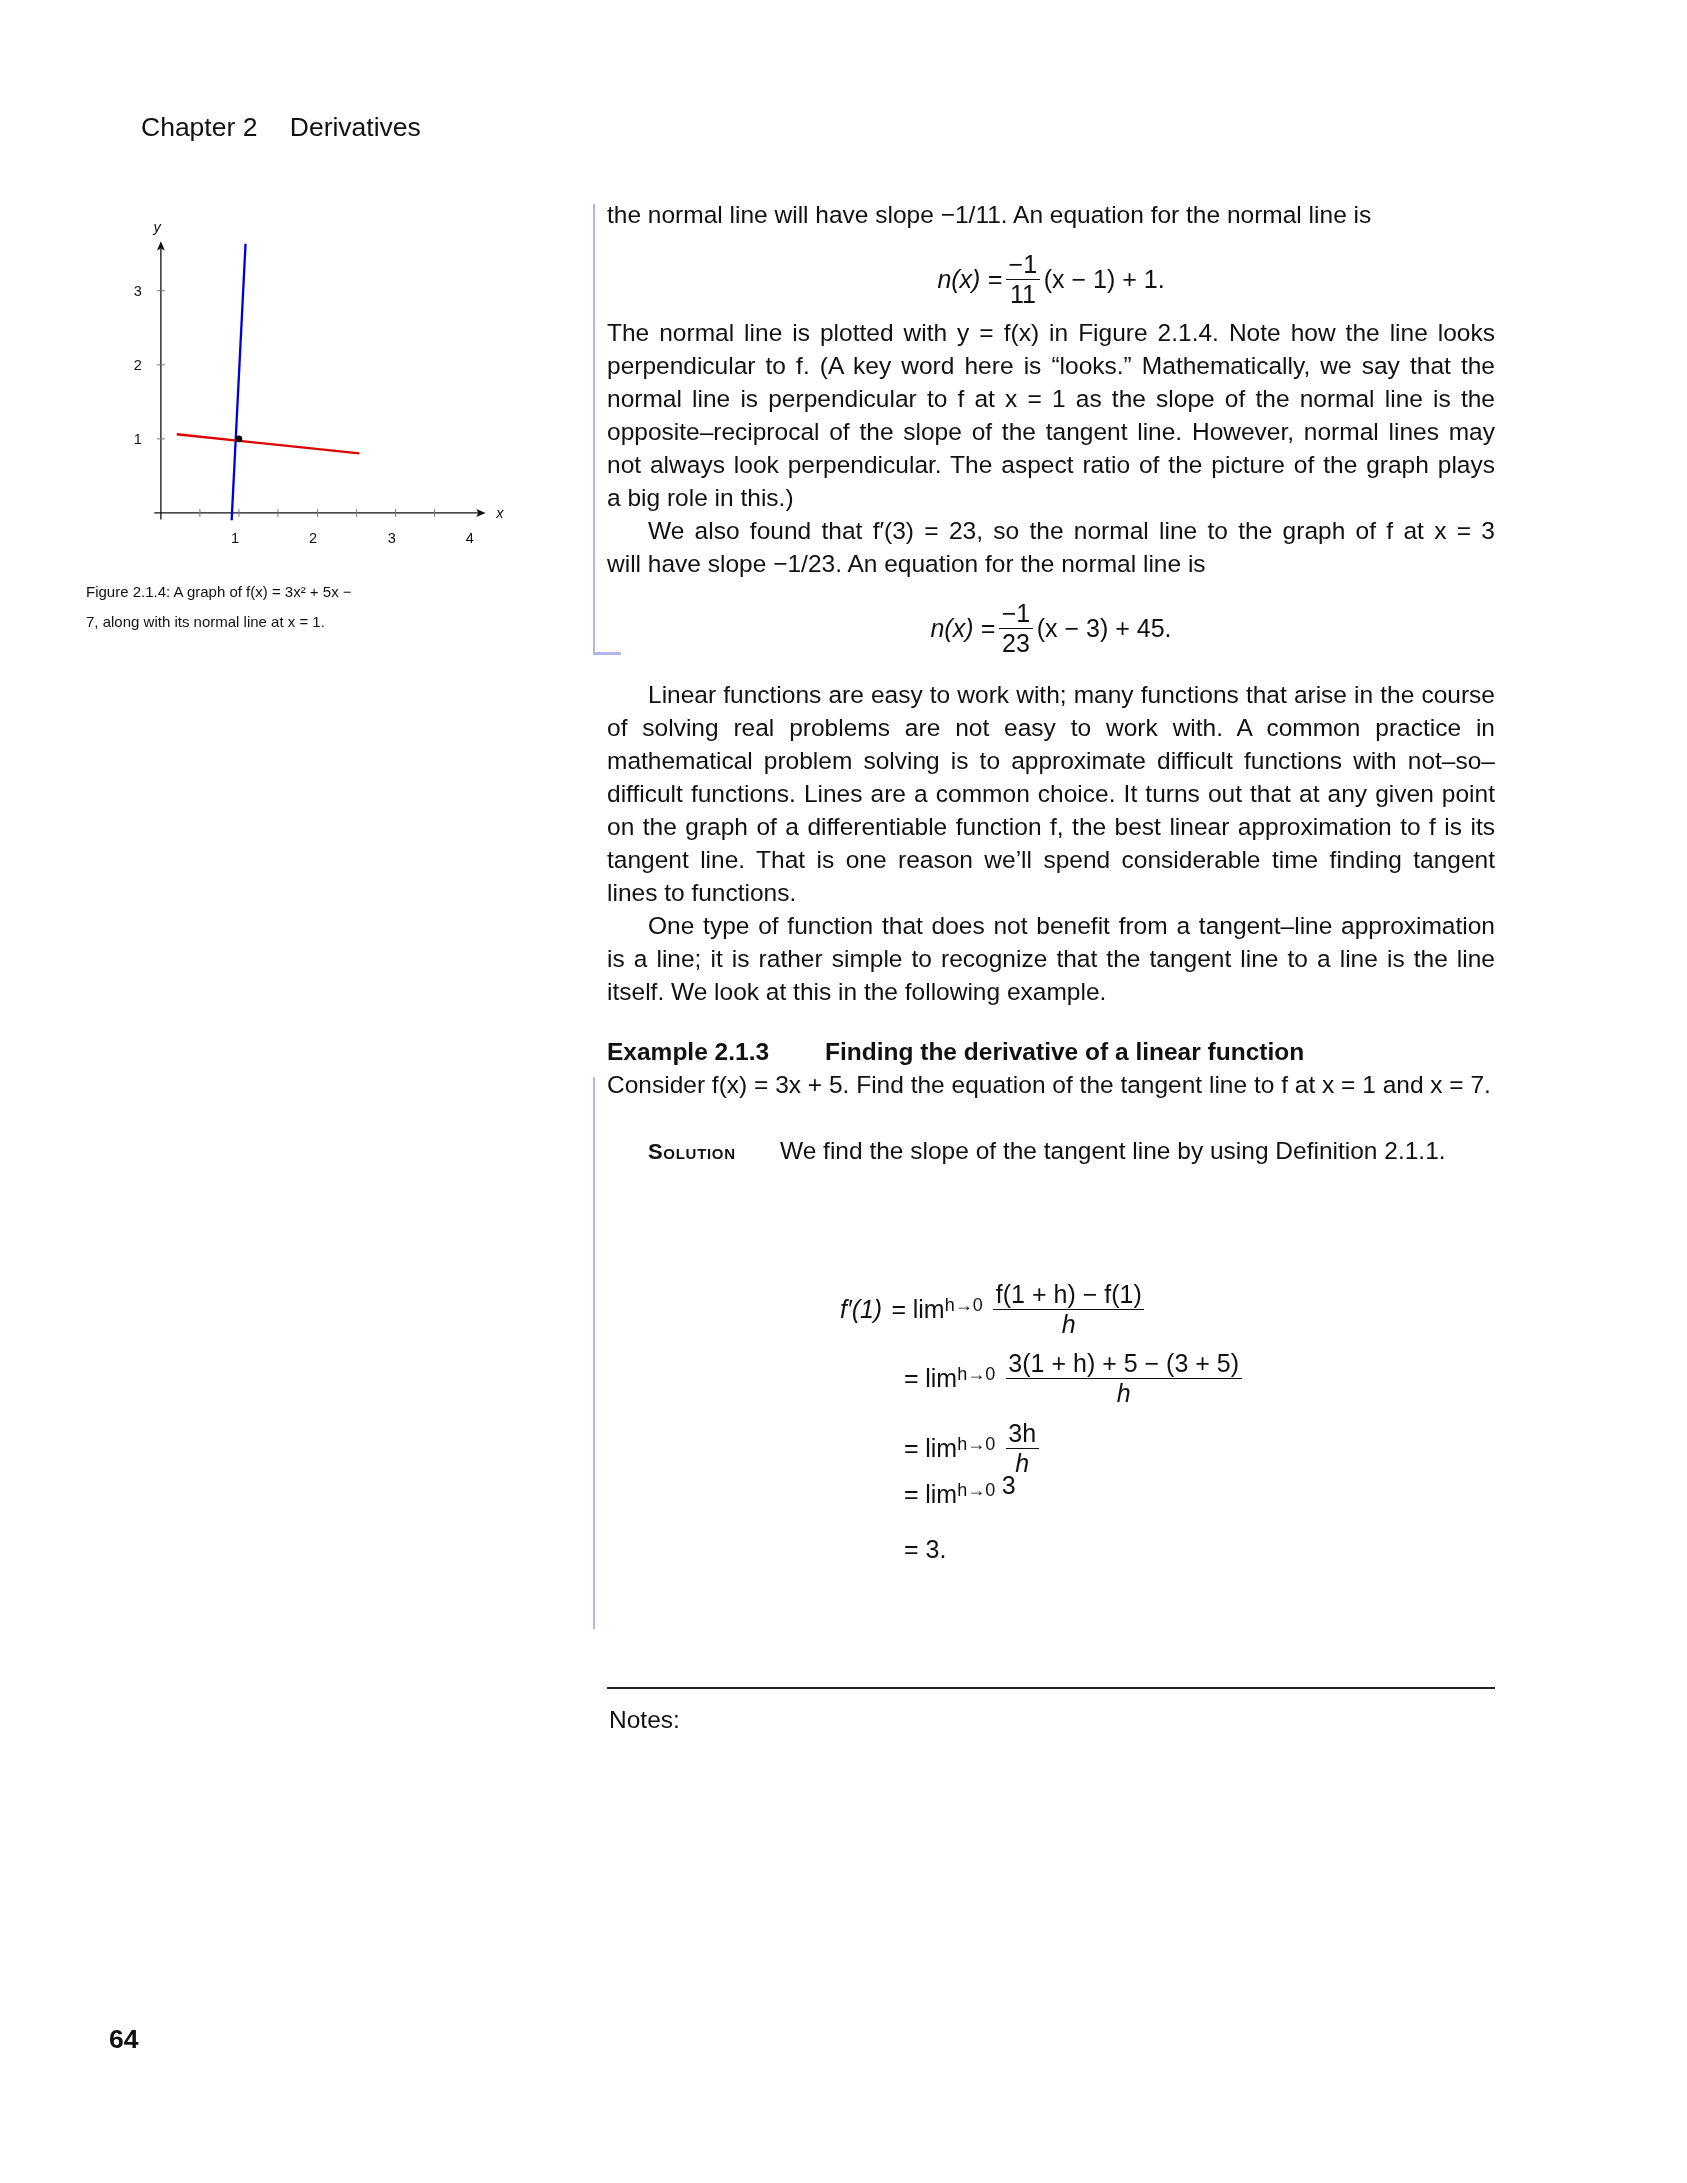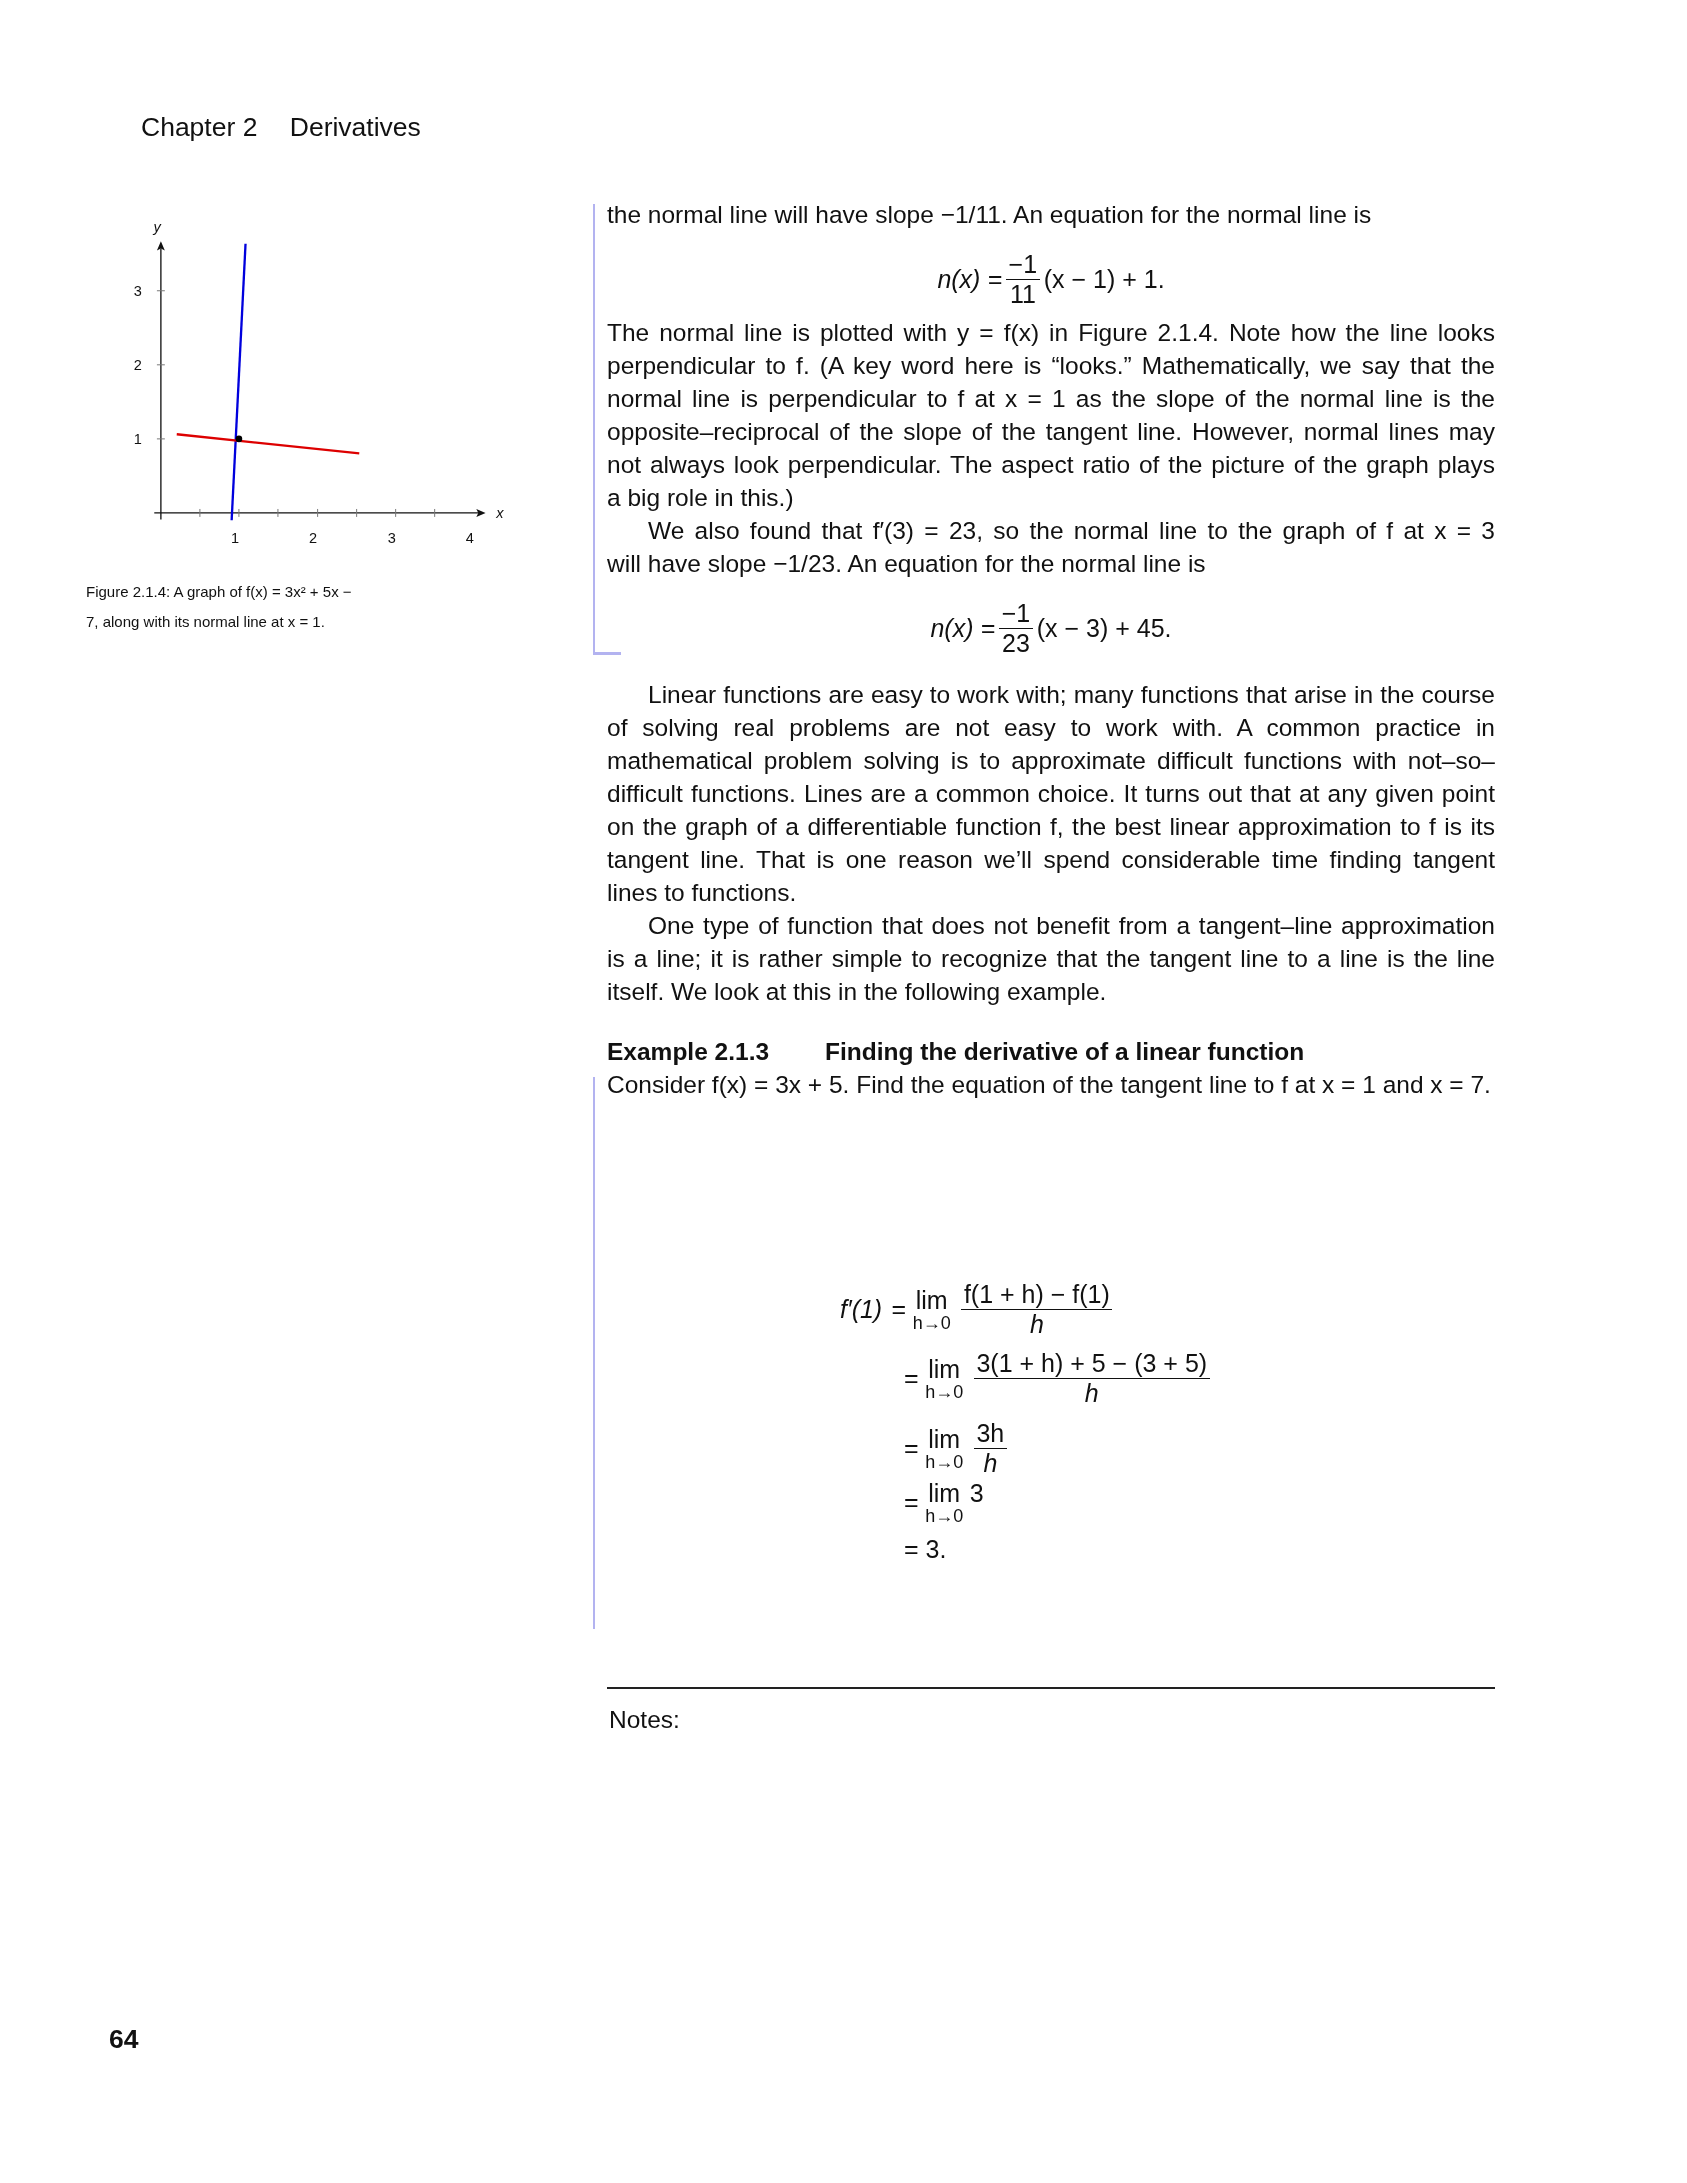--- a/index.html
+++ b/index.html
@@ -27,21 +27,21 @@
 
   .vbar { width: 2px; background: #b3b3f0; }
   .hbar { height: 2.6px; background: #b3b3f0; }
 
   .example-title { font-weight: bold; }
   .example-title .ex-num { display: inline-block; width: 218px; }
   .solution-label { font-variant: small-caps; font-weight: bold; font-size: 22px; letter-spacing: 0.7px; display: inline-block; width: 173px; padding-left: 41px; box-sizing: border-box; }
 
   .deriv { left: 840px; top: 1280px; font-size: 25px; }
   .drow { position: absolute; display: flex; align-items: center; white-space: nowrap; }
-  .lim { display: inline-flex; flex-direction: column; align-items: center; margin: 0 6.6px; }
+  .lim { display: inline-flex; flex-direction: row; align-items: flex-start; margin: 0 6.6px; }
   .lim .lim-word { line-height: 26.5px; }
   .lim .lim-sub { font-size: 18px; line-height: 18.5px; }
 
   .rule { left: 607px; top: 1687px; width: 888px; height: 2px; background: #222; }
   .notes { left: 609px; top: 1706px; font-size: 24.5px; }
 </style>
 </head>
 <body>
 
 <div class="abs header">
@@ -131,20 +131,23 @@
 <div class="abs main" style="top:678px;">
   <p class="indent">Linear functions are easy to work with; many functions that arise in the course of solving real problems are not easy to work with. A common practice in mathematical problem solving is to approximate difficult functions with not–so–difficult functions. Lines are a common choice. It turns out that at any given point on the graph of a differentiable function f, the best linear approximation to f is its tangent line. That is one reason we’ll spend considerable time finding tangent lines to functions.</p>
   <p class="indent">One type of function that does not benefit from a tangent–line approximation is a line; it is rather simple to recognize that the tangent line to a line is the line itself. We look at this in the following example.</p>
 </div>
 
 <div class="abs main" style="top:1035px;">
   <div class="example-title">
     <span class="ex-num">Example 2.1.3</span><span>Finding the derivative of a linear function</span>
   </div>
   <p>Consider f(x) = 3x + 5. Find the equation of the tangent line to f at x = 1 and x = 7.</p>
+  <p style="margin-top:33px;">
+    <span class="solution-label">Solution</span><span>We find the slope of the tangent line by using Definition 2.1.1.</span>
+  </p>
 </div>
 
 <div class="abs deriv">
 
   <div class="drow" style="left:0; top:0;">
     <span class="math">f′(1)</span>
     <span style="margin-left:9.3px;">=</span>
     <span class="lim">
       <span class="lim-word">lim</span>
       <span class="lim-sub">h→0</span>

